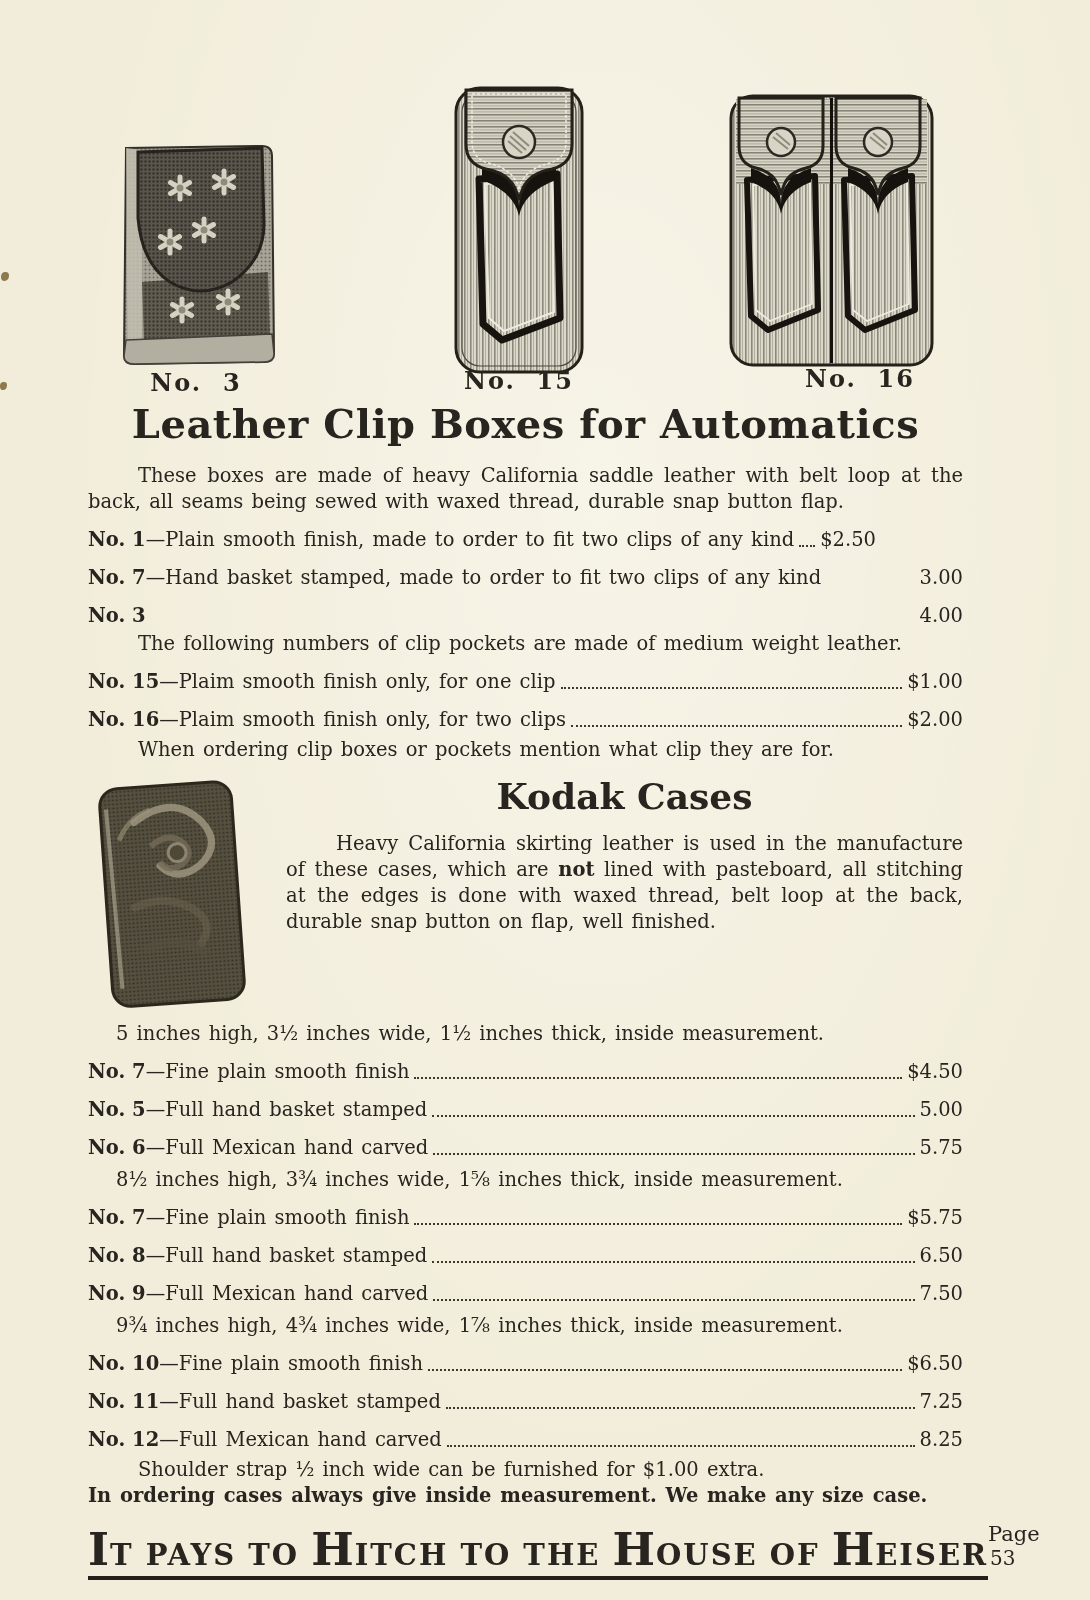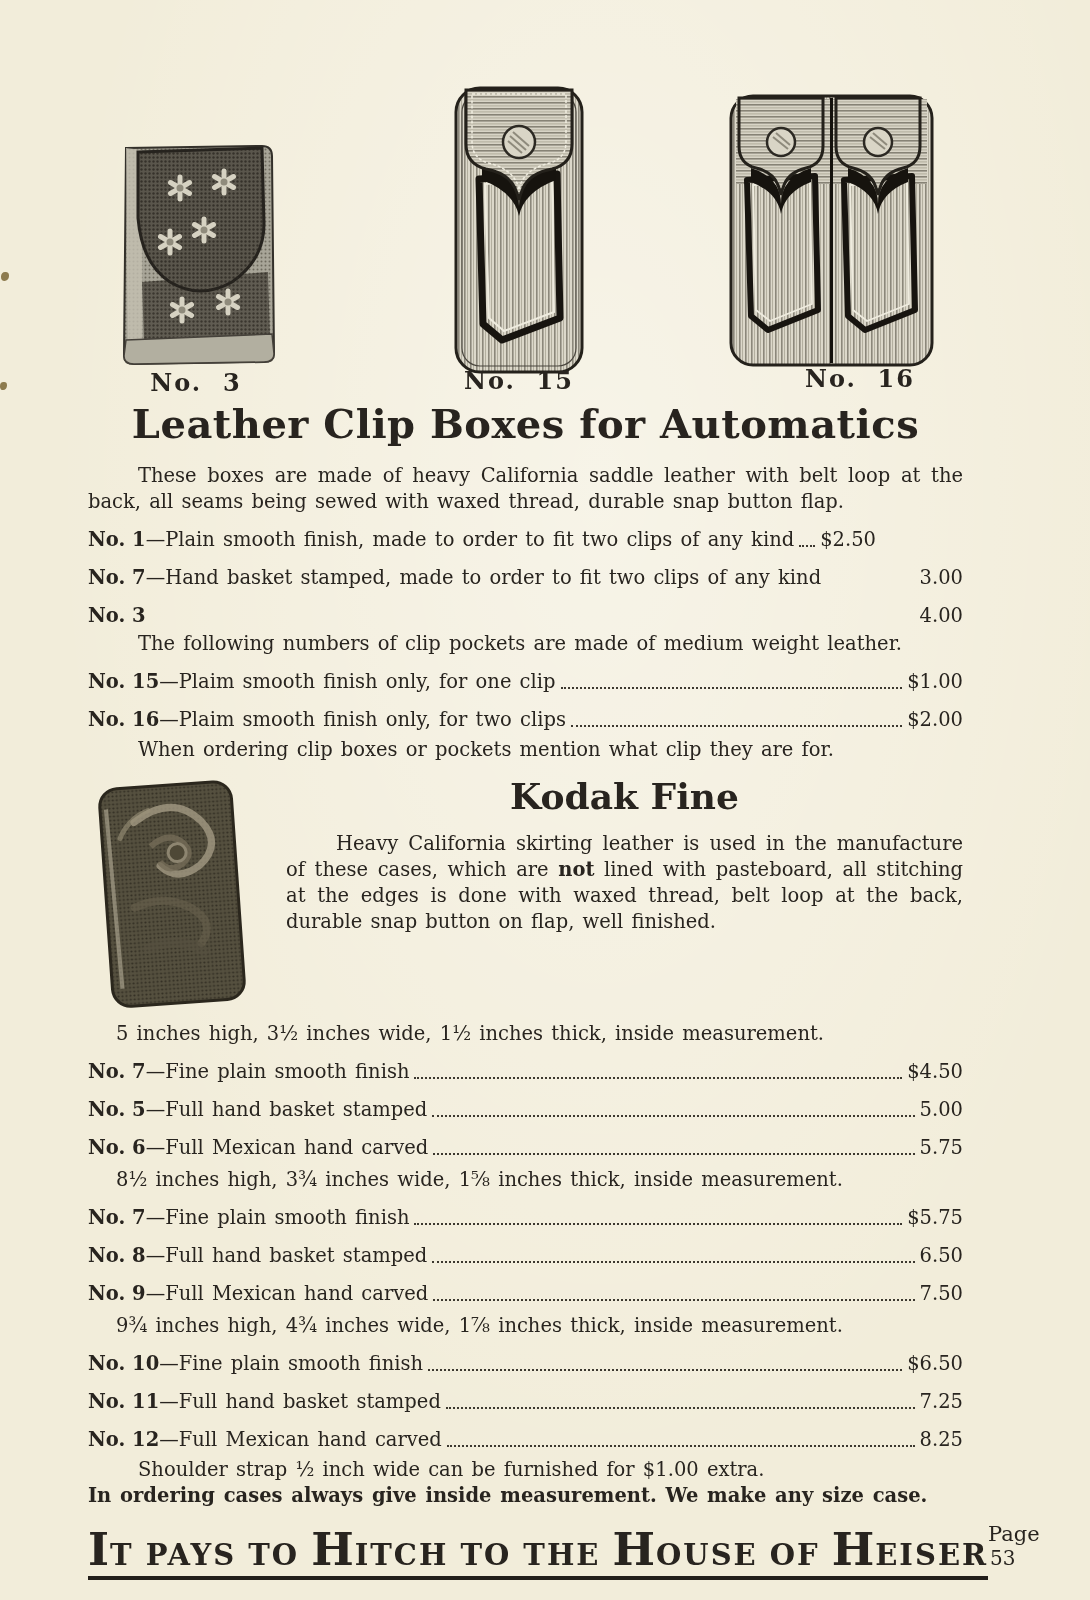--- a/index.html
+++ b/index.html
@@ -233,21 +233,21 @@
           <path d="M18,30 Q20,120 22,210" stroke="#beb7a0" stroke-width="4" fill="none" opacity="0.55"></path>
           <path d="M45,45 Q85,18 112,48 Q132,72 108,92 Q85,108 68,90" fill="none" stroke="#a89f88" stroke-width="7" opacity="0.75" stroke-linecap="round"></path>
           <path d="M60,70 Q78,56 92,68 Q104,80 90,90 Q76,98 68,86" fill="none" stroke="#746c58" stroke-width="6" opacity="0.8"></path>
           <circle cx="86" cy="78" r="9" fill="#4e4836" stroke="#8d8570" stroke-width="3"></circle>
           <path d="M30,60 Q40,40 60,34" fill="none" stroke="#9b9279" stroke-width="5" opacity="0.6" stroke-linecap="round"></path>
           <path d="M40,130 Q70,118 96,134 Q120,150 104,170" fill="none" stroke="#6b6350" stroke-width="8" opacity="0.5" stroke-linecap="round"></path>
           <path d="M50,172 Q80,160 106,178" fill="none" stroke="#56503f" stroke-width="10" opacity="0.5" stroke-linecap="round"></path>
         </g>
       </svg>
       <div class="kodak-text">
-        <h2 class="section-title">Kodak Fine</h2>
+        <h2 class="section-title">Kodak Cases</h2>
         <p class="ind"><span>Heavy California skirting leather is used in the manufacture of these cases, which are </span><b>not</b><span> lined with pasteboard, all stitching at the edges is done with waxed thread, belt loop at the back, durable snap button on flap, well finished.</span></p>
       </div>
     </div>
 
     <div class="mt8">
       <div class="size-line ind-sm">5 inches high, 3½ inches wide, 1½ inches thick, inside measurement.</div>
       <div class="row">
         <span class="num">No. 7</span>
           <span class="desc">—Fine plain smooth finish</span>
         <span class="leader"></span>

